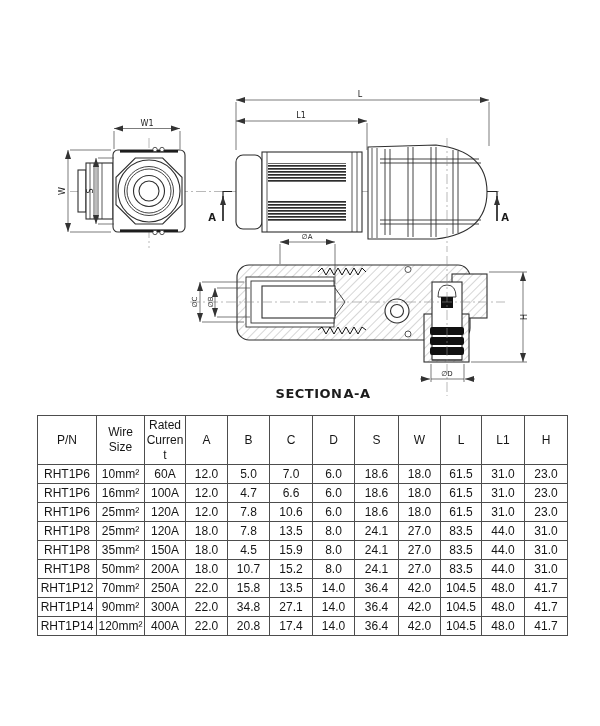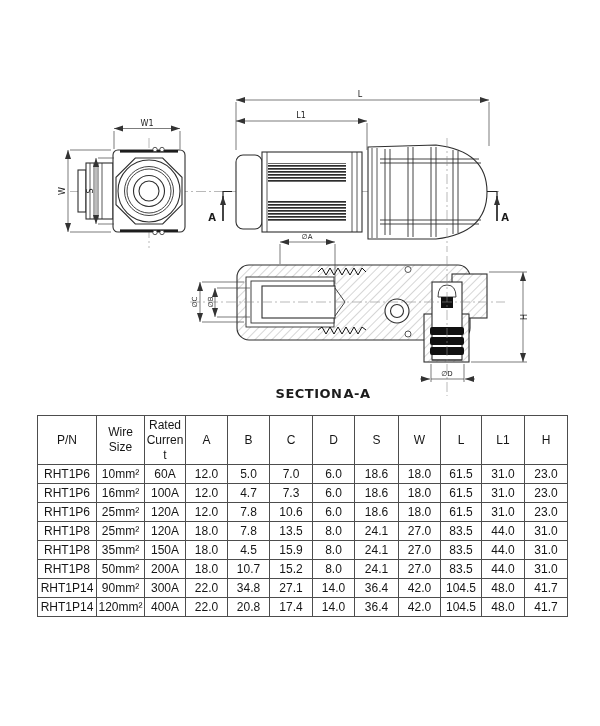--- a/index.html
+++ b/index.html
@@ -236,21 +236,21 @@
           <td>31.0</td>
           <td>23.0</td>
         </tr>
 
         <tr>
           <td>RHT1P6</td>
           <td>16mm²</td>
           <td>100A</td>
           <td>12.0</td>
           <td>4.7</td>
-          <td>7.3</td>
+          <td>6.6</td>
           <td>6.0</td>
           <td>18.6</td>
           <td>18.0</td>
           <td>61.5</td>
           <td>31.0</td>
           <td>23.0</td>
         </tr>
 
         <tr>
           <td>RHT1P6</td>
@@ -305,20 +305,34 @@
           <td>10.7</td>
           <td>15.2</td>
           <td>8.0</td>
           <td>24.1</td>
           <td>27.0</td>
           <td>83.5</td>
           <td>44.0</td>
           <td>31.0</td>
         </tr>
 
+        <tr>
+          <td>RHT1P12</td>
+          <td>70mm²</td>
+          <td>250A</td>
+          <td>22.0</td>
+          <td>15.8</td>
+          <td>13.5</td>
+          <td>14.0</td>
+          <td>36.4</td>
+          <td>42.0</td>
+          <td>104.5</td>
+          <td>48.0</td>
+          <td>41.7</td>
+        </tr>
 
         <tr>
           <td>RHT1P14</td>
           <td>90mm²</td>
           <td>300A</td>
           <td>22.0</td>
           <td>34.8</td>
           <td>27.1</td>
           <td>14.0</td>
           <td>36.4</td>

